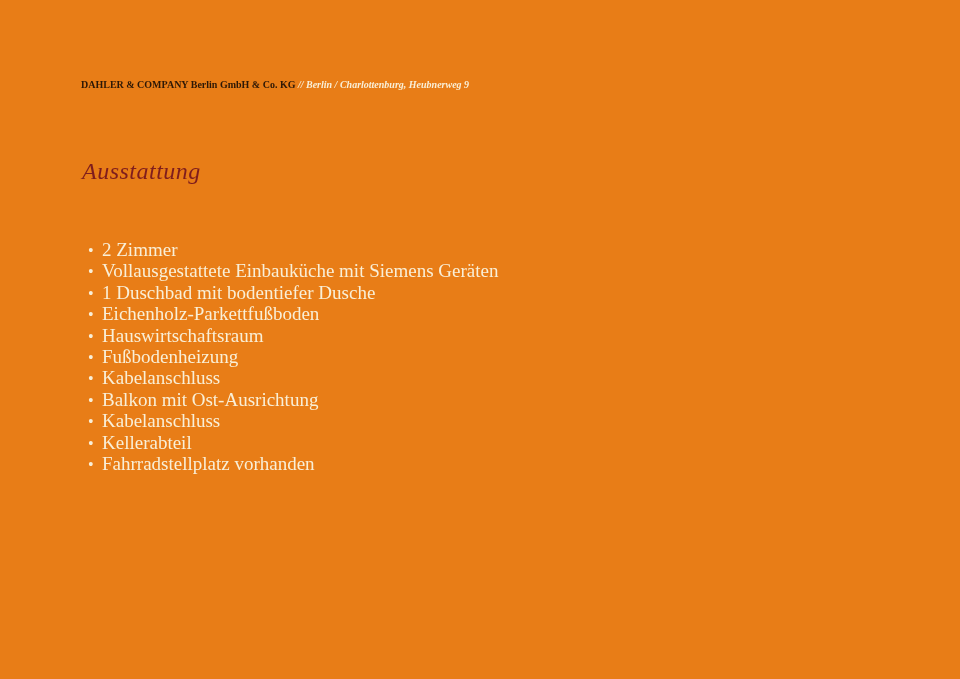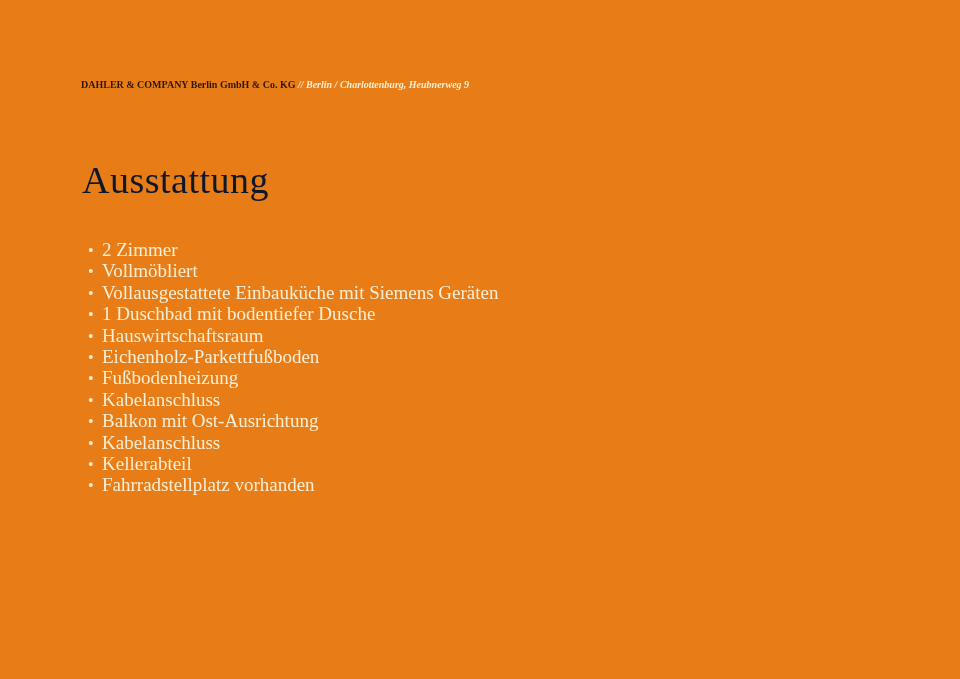--- a/index.html
+++ b/index.html
@@ -30,23 +30,24 @@
   .header .separator,
   .header .location {
     color: #F9EFD7;
     font-style: italic;
   }
   .page-title {
     position: absolute;
     left: 82px;
     top: 158px;
     margin: 0;
-    font-size: 38px;
+    font-size: 24px;
     font-weight: normal;
-    color: #0f172a;
+    font-style: italic;
+    color: #7f1d1d;
     letter-spacing: 0.5px;
   }
   .feature-list {
     position: absolute;
     left: 80px;
     top: 232px;
     margin: 8px;
     padding: 0;
     list-style: none;
   }
@@ -69,25 +70,24 @@
 <div class="slide">
 
   <div class="header">
     <span class="company">DAHLER &amp; COMPANY Berlin GmbH &amp; Co. KG</span><span class="separator"> // </span><span class="location">Berlin / Charlottenburg, Heubnerweg 9</span>
   </div>
 
   <h1 class="page-title">Ausstattung</h1>
 
   <ul class="feature-list">
       <li><span class="bullet">•</span><span>2 Zimmer</span></li>
-      <li><span class="bullet">•</span><span>Vollmöbliert</span></li>
       <li><span class="bullet">•</span><span>Vollausgestattete Einbauküche mit Siemens Geräten</span></li>
       <li><span class="bullet">•</span><span>1 Duschbad mit bodentiefer Dusche</span></li>
+      <li><span class="bullet">•</span><span>Eichenholz-Parkettfußboden</span></li>
       <li><span class="bullet">•</span><span>Hauswirtschaftsraum</span></li>
-      <li><span class="bullet">•</span><span>Eichenholz-Parkettfußboden</span></li>
       <li><span class="bullet">•</span><span>Fußbodenheizung</span></li>
       <li><span class="bullet">•</span><span>Kabelanschluss</span></li>
       <li><span class="bullet">•</span><span>Balkon mit Ost-Ausrichtung</span></li>
       <li><span class="bullet">•</span><span>Kabelanschluss</span></li>
       <li><span class="bullet">•</span><span>Kellerabteil</span></li>
       <li><span class="bullet">•</span><span>Fahrradstellplatz vorhanden</span></li>
     </ul>
 
 </div>
 

